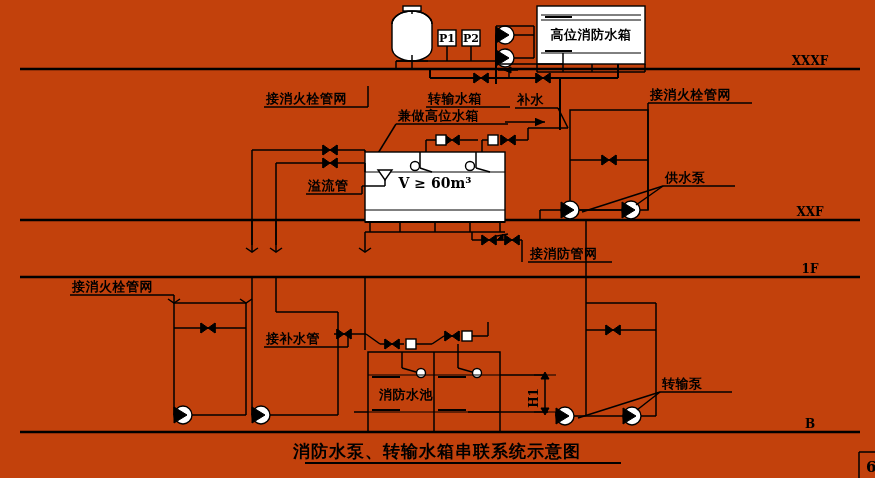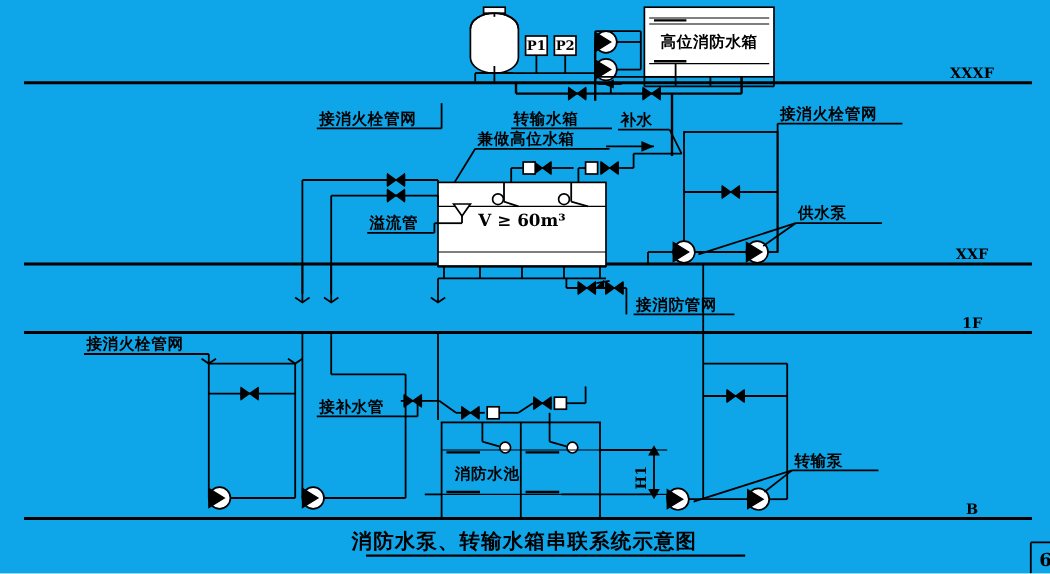--- a/index.html
+++ b/index.html
@@ -8,21 +8,21 @@
     padding: 0;
     background: #ffffff;
   }
   body {
     font-family: "DejaVu Sans", "Liberation Sans", sans-serif;
   }
   #stage {
     position: relative;
     width: 875px;
     height: 478px;
-    background: #0ea5e9;
+    background: #c2410c;
     overflow: hidden;
   }
   #diagram-svg {
     position: absolute;
     left: 0;
     top: 0;
     width: 875px;
     height: 478px;
   }
   .lbl {

